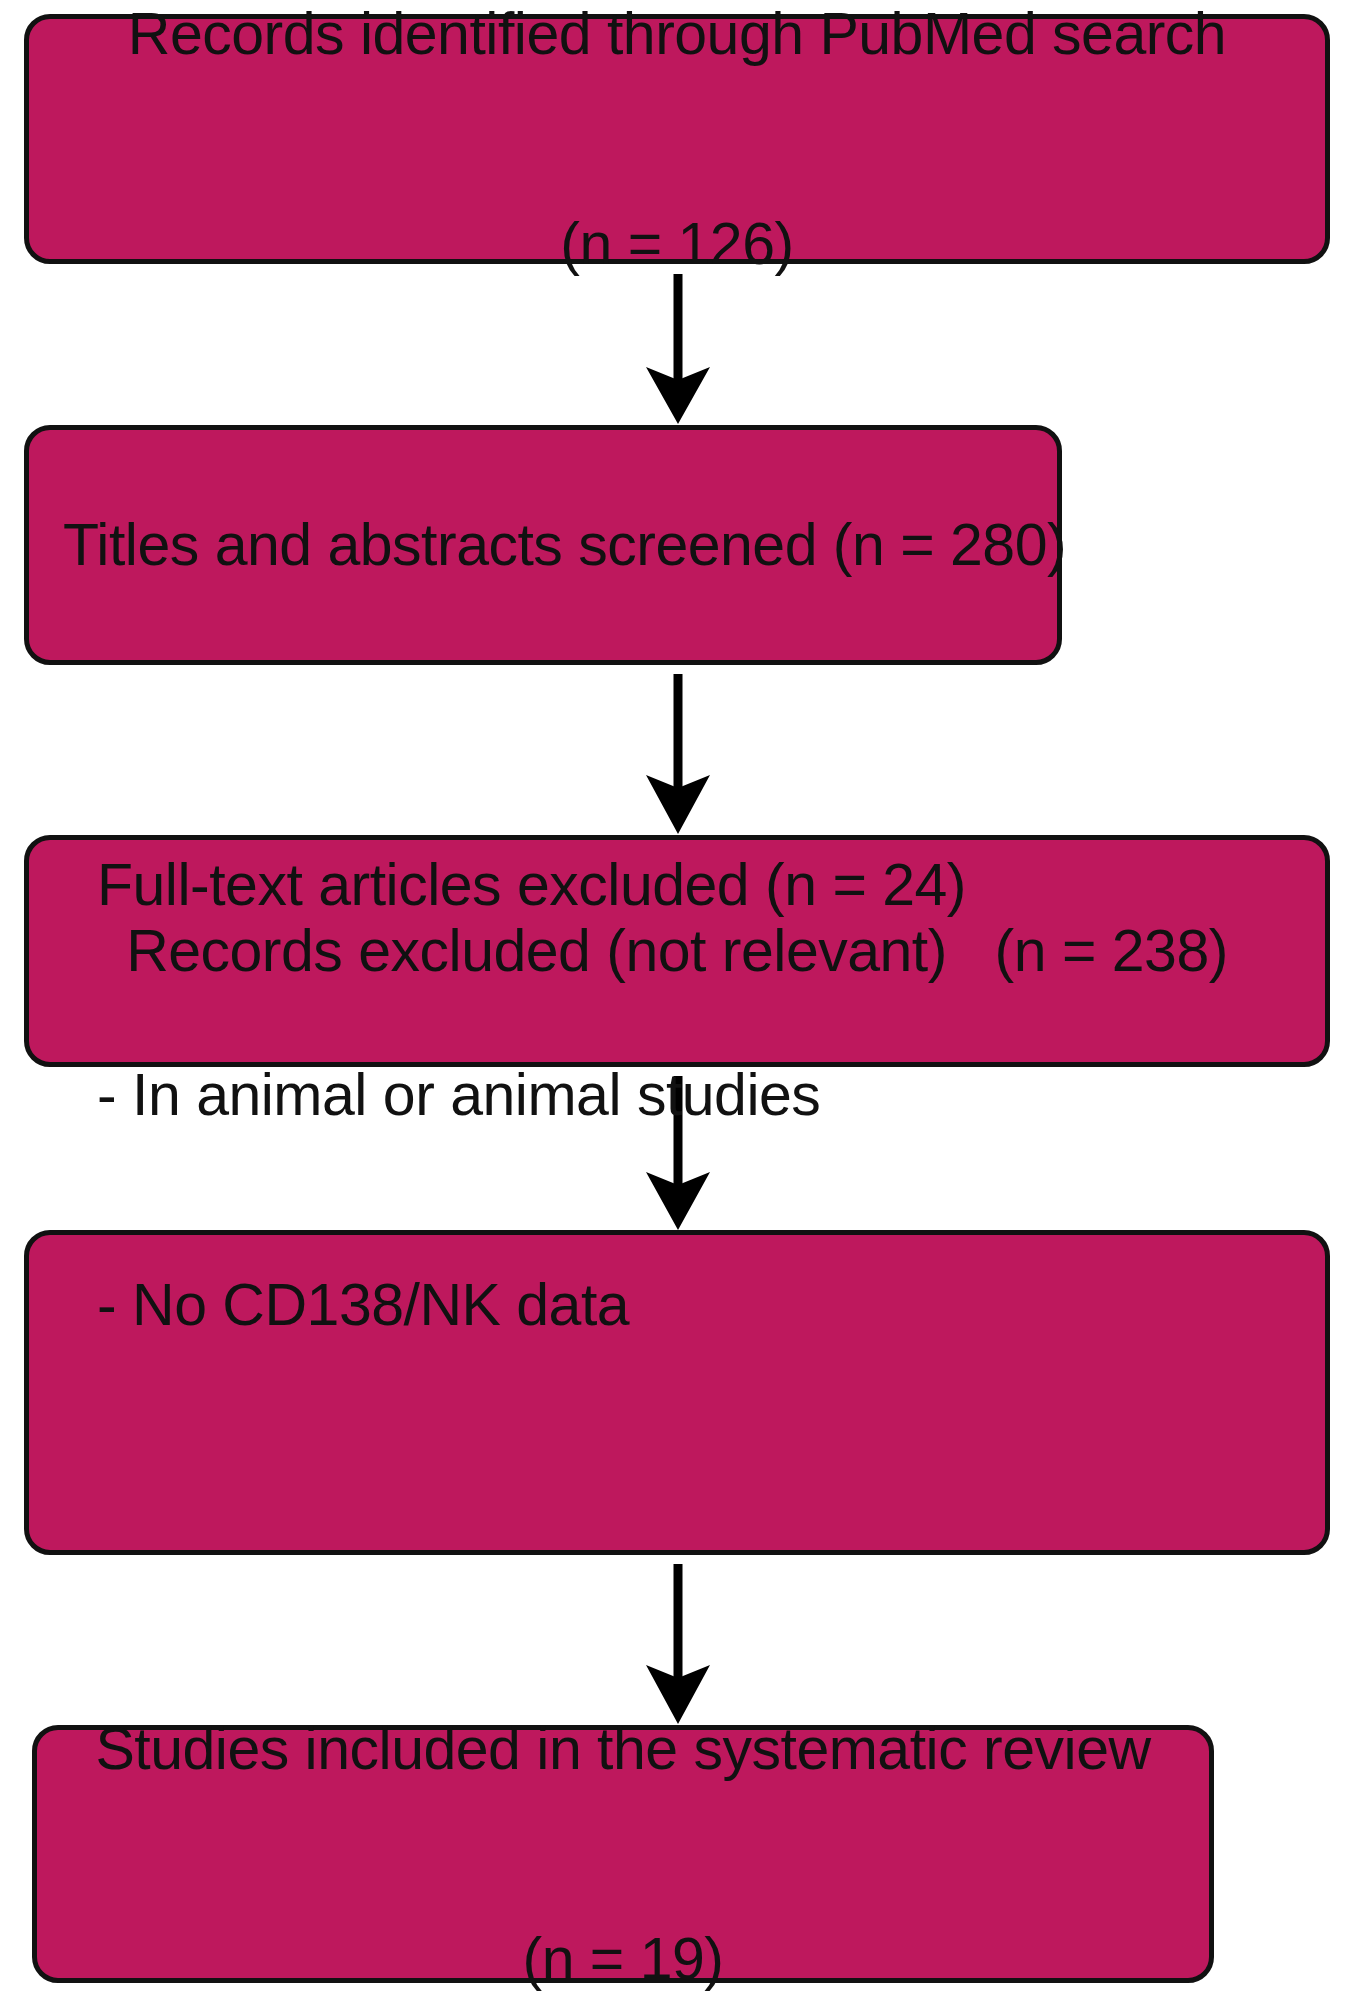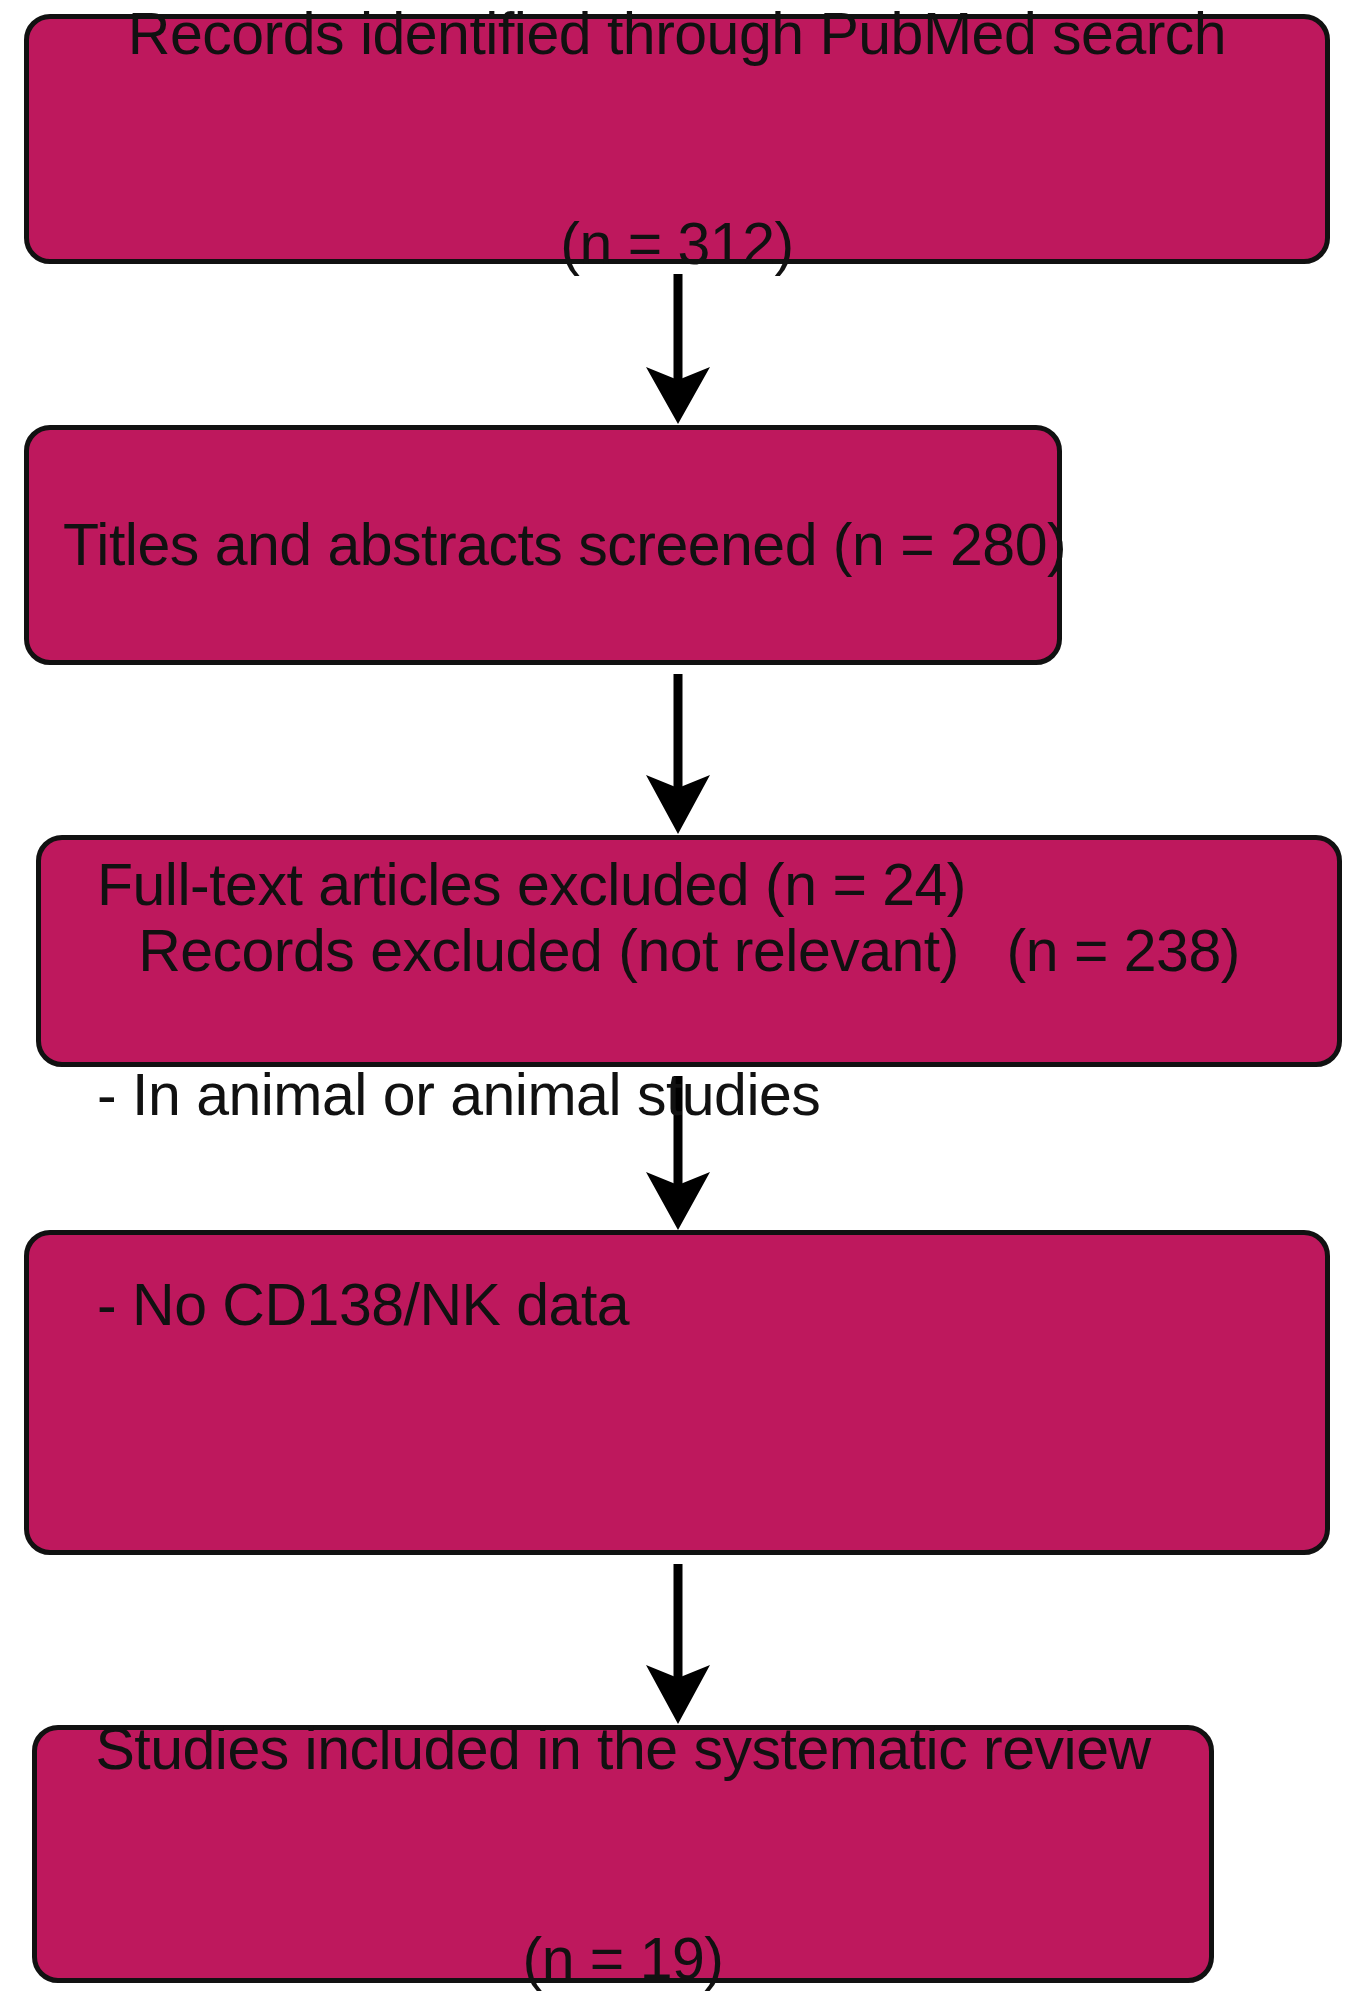--- a/index.html
+++ b/index.html
@@ -65,40 +65,40 @@
   .connector {
     position: absolute;
     overflow: visible;
   }
 
   
   #node-1 { left: 24px;  top: 14px;   width: 1306px; height: 250px; }
   
   #node-2 { left: 24px;  top: 425px;  width: 1038px; height: 240px; }
   
-  #node-3 { left: 24px;  top: 835px;  width: 1306px; height: 232px; margin-left: 12px; }
+  #node-3 { left: 24px;  top: 835px;  width: 1306px; height: 232px; }
   
   #node-4 { left: 24px;  top: 1230px; width: 1306px; height: 325px; }
   
   #node-5 { left: 32px;  top: 1725px; width: 1182px; height: 258px; }
 
   #arrow-1 { left: 618px; top: 272px;  width: 120px; height: 160px; }
   #arrow-2 { left: 618px; top: 672px;  width: 120px; height: 170px; }
   #arrow-3 { left: 618px; top: 1074px; width: 120px; height: 163px; }
   #arrow-4 { left: 618px; top: 1562px; width: 120px; height: 170px; }
 </style>
 </head>
 <body>
 
 <div id="flowchart">
 
   <div class="node center" id="node-1">
     <div class="node-text">
       <span class="node-line">Records identified through PubMed search</span>
-      <span class="node-line">(n = 312)</span>
+      <span class="node-line">(n = 126)</span>
     </div>
   </div>
 
   <div class="connector" id="arrow-1">
     <svg width="120" height="160" viewBox="0 0 120 160" aria-hidden="true">
       <line x1="60" y1="2" x2="60" y2="110" stroke="#000000" stroke-width="9"></line>
       <polygon points="60,152 28,95 60,108 92,95" fill="#000000"></polygon>
     </svg>
   </div>
 

